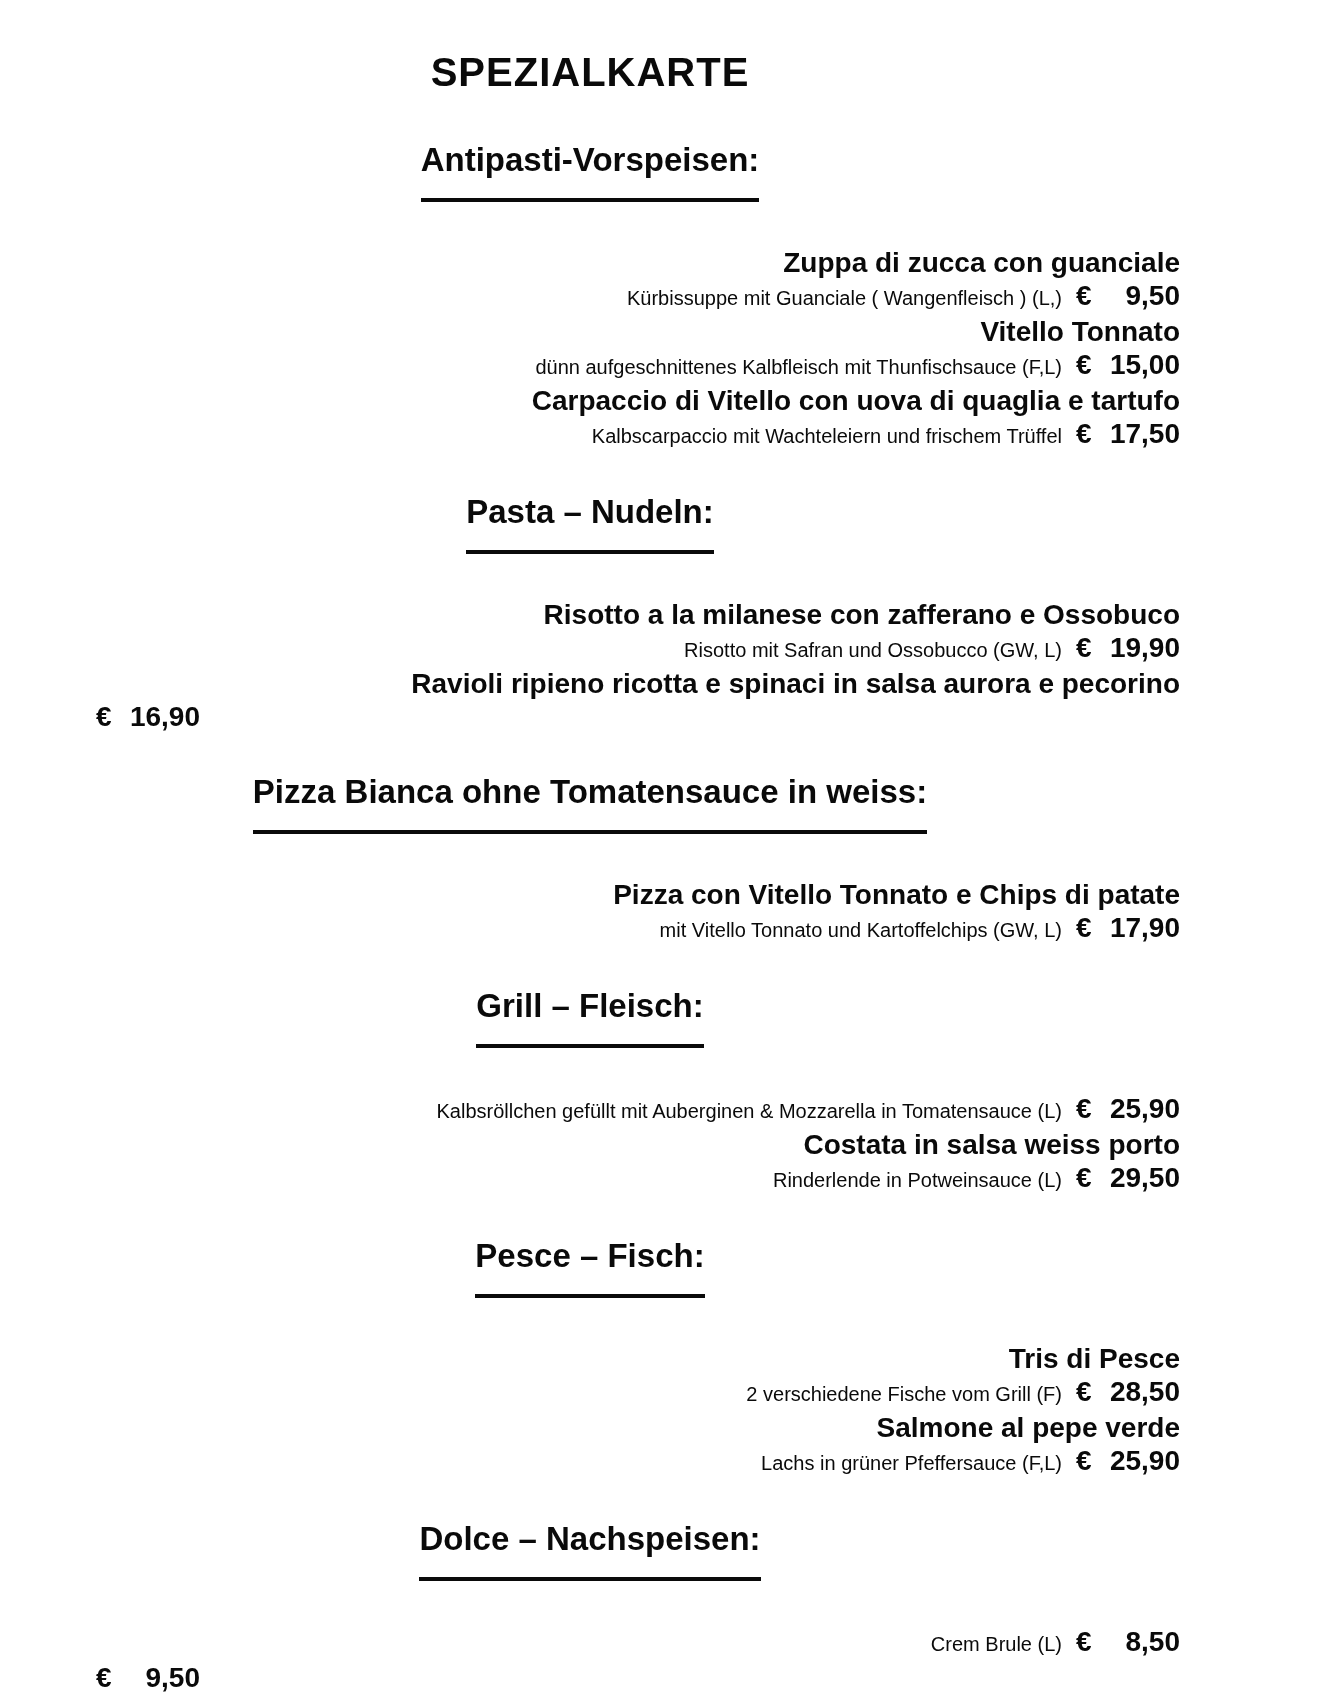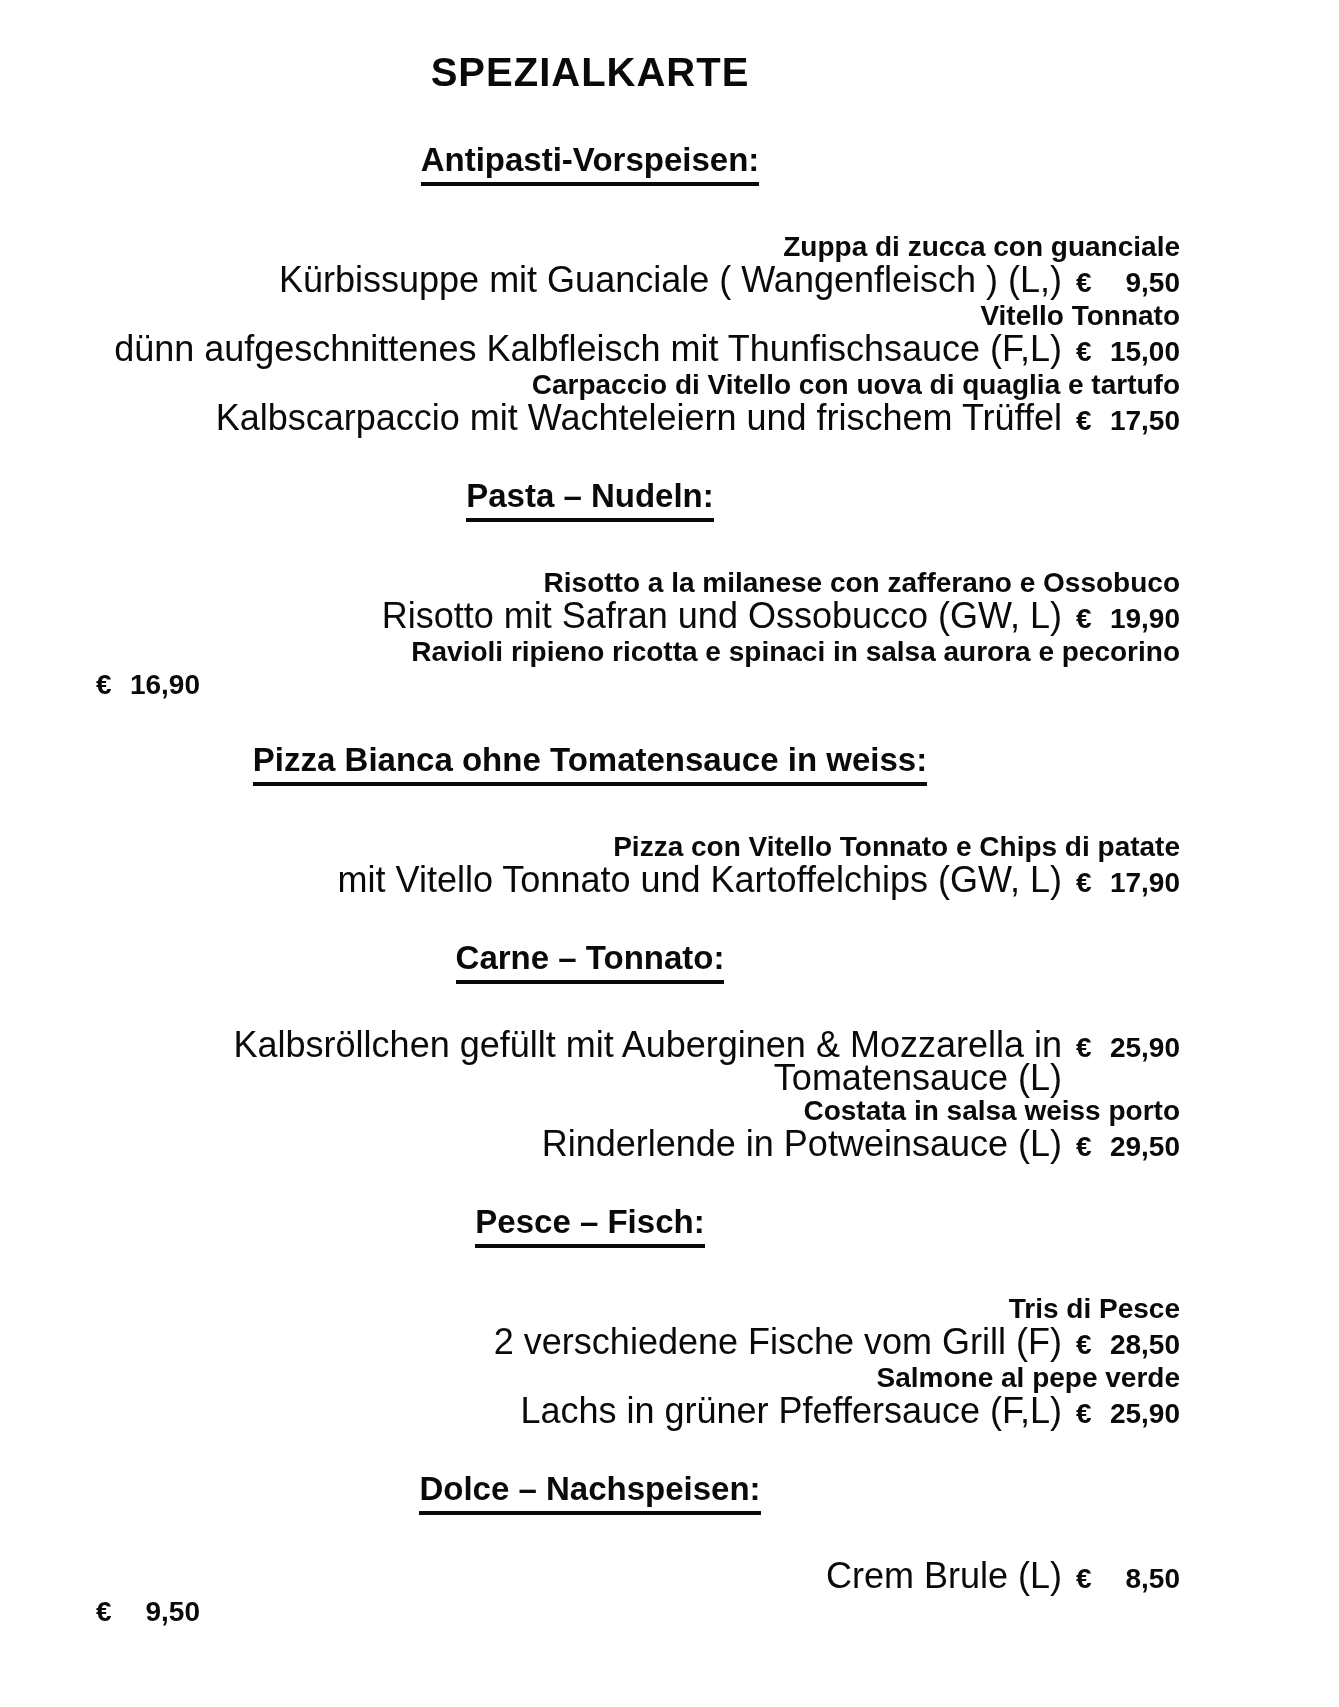--- a/index.html
+++ b/index.html
@@ -32,38 +32,38 @@
   }
   .section-heading {
     text-align: center;
     font-size: 33px;
     font-weight: bold;
     margin-bottom: 44px;
   }
   .section-heading .heading-text {
     display: inline-block;
     border-bottom: 4px solid #0a0a0a;
-    padding-bottom: 3px;
+    padding-bottom: 19px;
   }
   .items {
     padding-left: 82px;
     text-align: right;
   }
   .menu-item .item-name {
     font-size: 28px;
     font-weight: bold;
     line-height: 33px;
   }
   .item-row {
     display: flex;
     justify-content: space-between;
     align-items: baseline;
   }
   .item-desc {
-    font-size: 36px;
+    font-size: 20px;
     line-height: 33px;
     flex: 1 1 auto;
   }
   .item-price {
     display: inline-flex;
     justify-content: space-between;
     min-width: 104px;
     margin-left: 14px;
     font-size: 28px;
     line-height: 33px;
@@ -160,21 +160,21 @@
         <span class="cur">€</span>
         <span class="amt">17,90</span>
       </span>
     </div>
   </div>
 </div>
   </section>
 
   <section class="menu-section">
     <h2 class="section-heading">
-      <span class="heading-text">Carne – Tonnato:</span>
+      <span class="heading-text">Grill – Fleisch:</span>
     </h2>
     <div class="items">
   <div class="menu-item">
     <div class="item-row">
       <span class="item-desc">Kalbsröllchen gefüllt mit Auberginen &amp; Mozzarella in Tomatensauce (L)</span>
       <span class="item-price">
         <span class="cur">€</span>
         <span class="amt">25,90</span>
       </span>
     </div>

